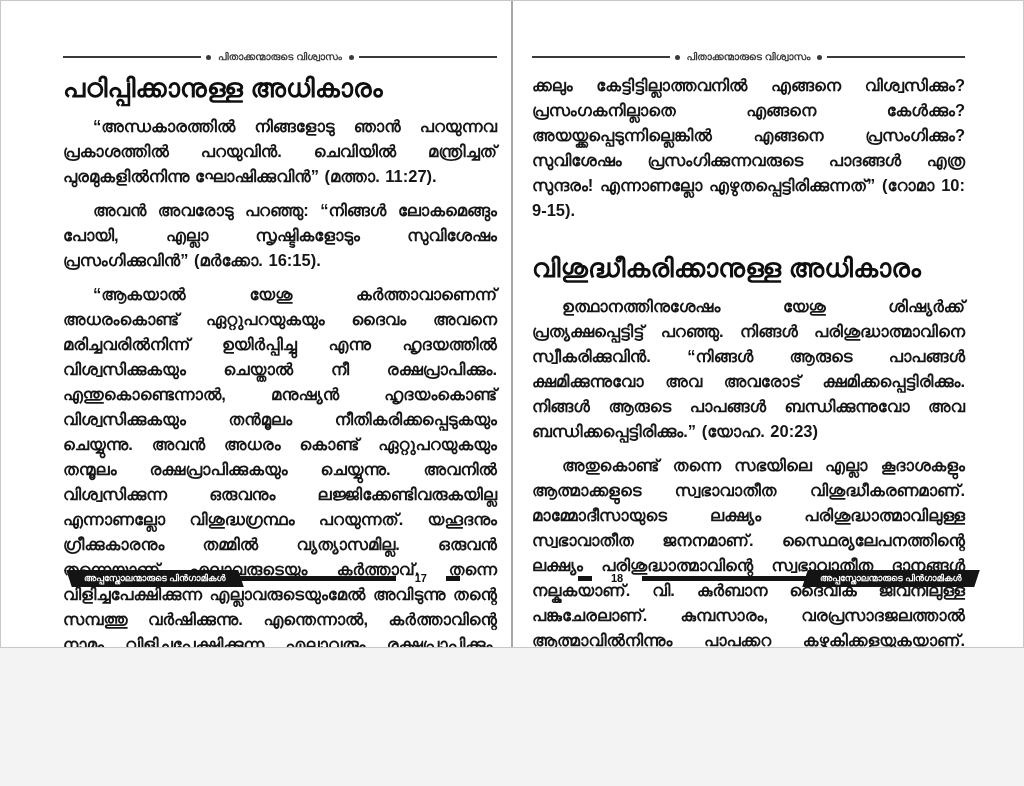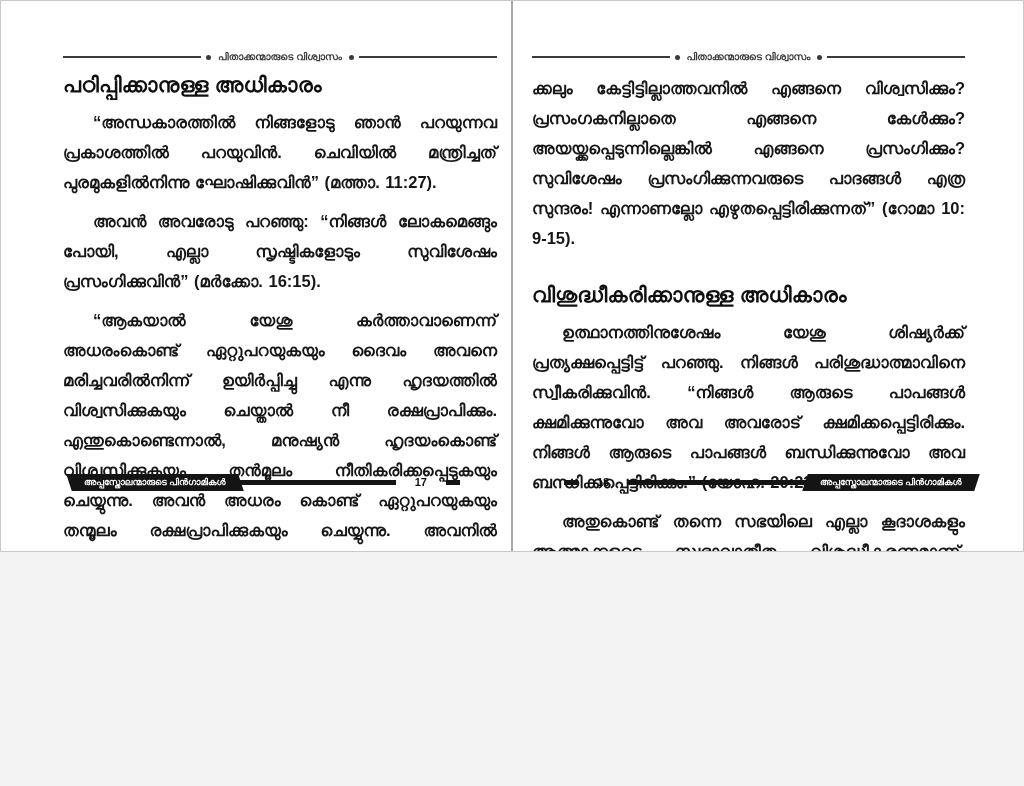--- a/index.html
+++ b/index.html
@@ -1,18 +1,18 @@
 <!DOCTYPE html>
 <html><head>
 <meta charset="utf-8">
 <style>
   html, body { margin: 0; padding: 0; background: #f4f3f4; }
   .spread {
     width: 1024px;
-    height: 552px;
+    height: 648px;
     background: #ffffff;
     box-sizing: border-box;
     position: relative;
     display: flex;
     font-family: "Liberation Sans", sans-serif;
     border: 1px solid #c9c7cb;
     overflow: hidden;
   }
   .gutter {
     position: absolute;
@@ -41,49 +41,49 @@
   .hdot  { width: 5px; height: 5px; border-radius: 50%; background: #3a3a3a; flex: 0 0 auto; }
   .running-title {
     font-size: 10px;
     font-weight: bold;
     white-space: nowrap;
     padding: 0 2px;
     color: #3a3a3a;
   }
 
   h1.chapter {
-    font-size: 21px;
+    font-size: 26px;
     font-weight: bold;
     color: #0f0f0f;
     margin: 4px 0 10px 0;
     letter-spacing: 0.2px;
   }
   h1.second { margin-top: 30px; }
 
   p.body {
     font-size: 16.5px;
-    line-height: 30px;
+    line-height: 25px;
     text-align: justify;
     text-indent: 30px;
     margin: 0 0 9px 0;
     color: #161616;
     font-weight: bold;
     word-spacing: 1px;
   }
   p.noindent { text-indent: 0; }
 
   .footer {
     position: absolute;
     bottom: 60px;
     height: 18px;
     display: flex;
     align-items: center;
   }
   .footer-left  { left: 68px;  right: 52px; }
-  .footer-right { left: 52px;  right: 46px; }
+  .footer-right { left: 66px;  right: 46px; }
 
   .banner {
     background: #141414;
     height: 17px;
     min-width: 172px;
     display: flex;
     align-items: center;
     justify-content: center;
     flex: 0 0 auto;
   }

